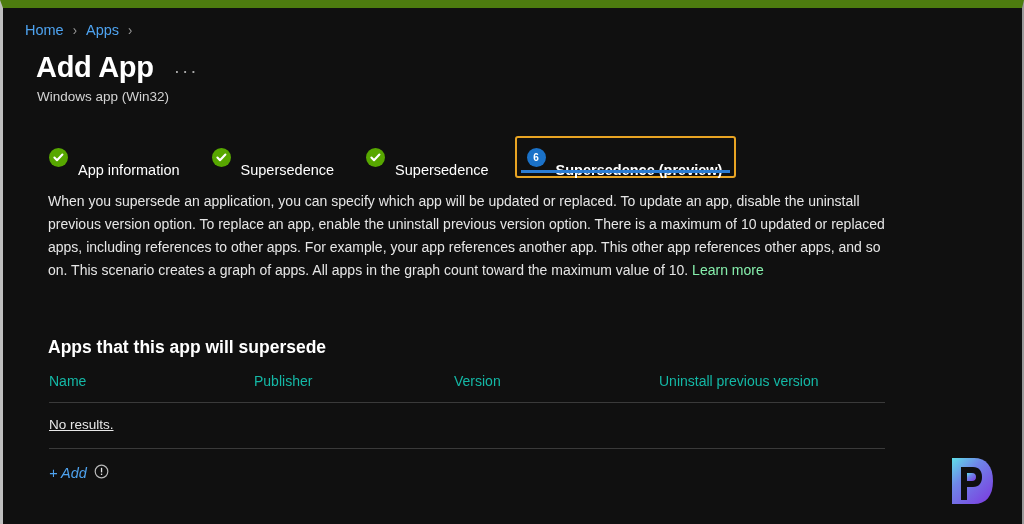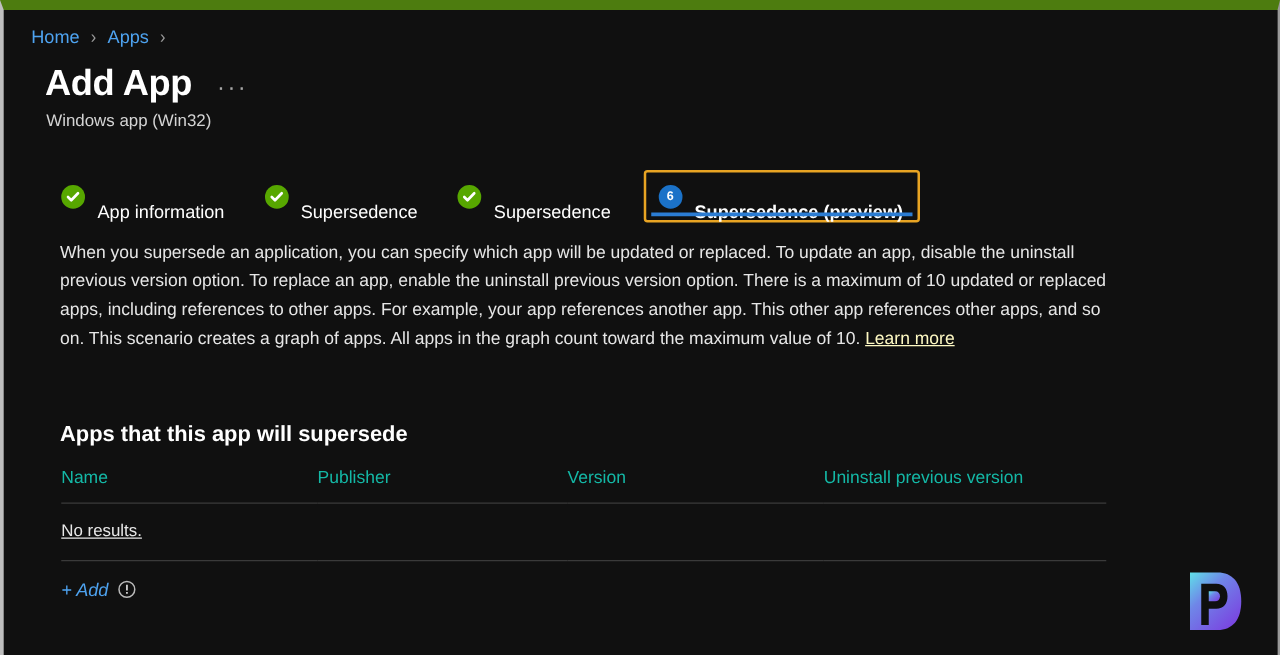--- a/index.html
+++ b/index.html
@@ -160,23 +160,22 @@
   .description {
     position: absolute;
     left: 45px;
     top: 182px;
     width: 840px;
     color: #e6e6e6;
     font-size: 14px;
     line-height: 23px;
   }
   .learn-more {
-    color: #fef9c3;
-    cursor: pointer;
-    text-decoration: underline;
+    color: #86efac;
+    cursor: pointer;
   }
 
   
   .section-title {
     position: absolute;
     left: 45px;
     top: 328px;
     color: #ffffff;
     font-size: 17.5px;
     font-weight: bold;

